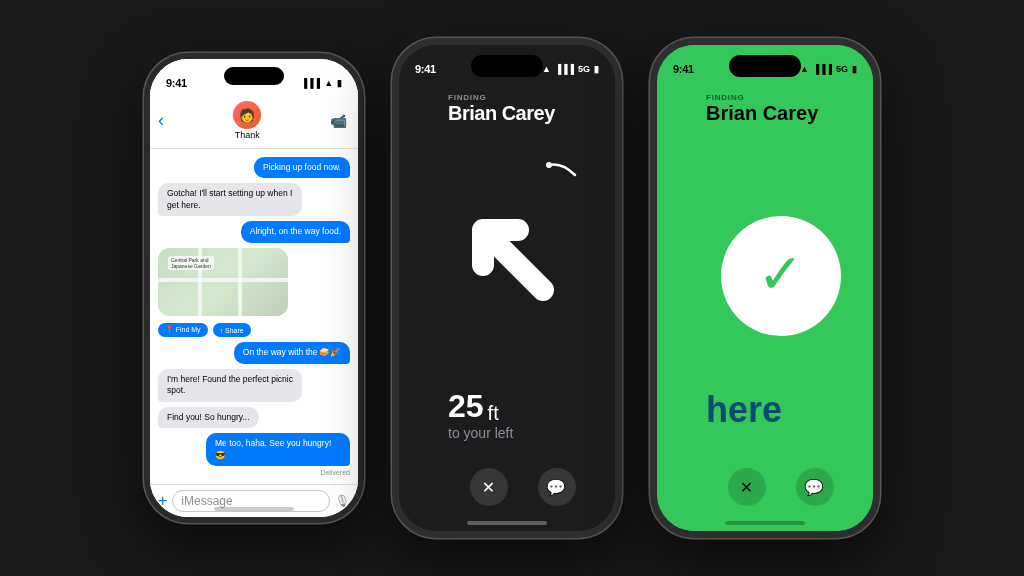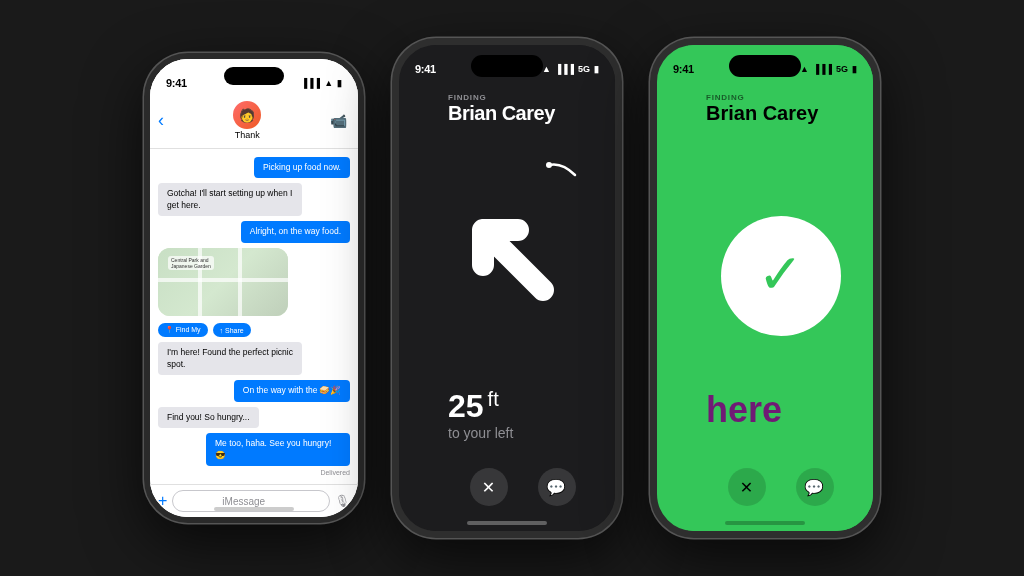--- a/index.html
+++ b/index.html
@@ -145,21 +145,21 @@
       padding: 8px 8px;
       display: flex;
       flex-direction: column;
       gap: 5px;
       font-size: 8.5px;
     }
 
     .bubble {
       max-width: 75%;
       padding: 5px 9px;
-      border-radius: 4px;
+      border-radius: 10px;
       line-height: 1.35;
       word-break: break-word;
     }
     .bubble-out {
       background: #007aff;
       color: #fff;
       align-self: flex-end;
       border-bottom-right-radius: 4px;
     }
     .bubble-in {
@@ -304,21 +304,21 @@
       left: 18px;
     }
 
     
     .here-text {
       position: absolute;
       bottom: 100px;
       left: 18px;
       font-size: 36px;
       font-weight: 600;
-      color: #701a75;
+      color: #0c4a6e;
     }
 
     
     .check-circle {
       position: absolute;
       top: 50%;
       left: 50%;
       transform: translate(-50%, -60%);
       width: 120px;
       height: 120px;
@@ -411,31 +411,31 @@
           <div class="map-road-v" style="left:80px;top:0;bottom:0;"></div>
           <div style="position:absolute;top:8px;left:10px;font-size:5px;color:#333;background:rgba(255,255,255,0.7);padding:1px 3px;border-radius:3px;">Central Park and<br>Japanese Garden</div>
 
         </div>
       </div>
       <div class="map-buttons">
         <div class="map-btn">📍 Find My</div>
         <div class="map-btn">↑ Share</div>
       </div>
 
+      <div class="bubble bubble-out">On the way with the 🥪🎉</div>
       <div class="bubble bubble-in">I'm here! Found the perfect picnic spot.</div>
-      <div class="bubble bubble-out">On the way with the 🥪🎉</div>
       <div class="bubble bubble-in">Find you! So hungry...</div>
       <div class="bubble bubble-out">Me too, haha. See you hungry! 😎</div>
       <div class="delivered-label">Delivered</div>
     </div>
 
     <div class="imessage-input-bar">
       <span class="input-plus">+</span>
       <div class="input-field">
-        <span style="color:#8e8e93;font-size:10px;margin-left:41px;">iMessage</span>
+        <span style="color:#8e8e93;font-size:12px;">iMessage</span>
       </div>
       <span class="input-mic">🎙</span>
     </div>
   </div>
 
   <div class="home-indicator home-indicator-light"></div>
 </div>
 
 <div class="phone phone-center">
   <div class="dynamic-island"></div>
@@ -462,21 +462,21 @@
         <path d="M90 100 L30 40 M30 40 L30 75 M30 40 L65 40" stroke="white" stroke-width="22" stroke-linecap="round" stroke-linejoin="round"></path>
       </svg>
     </div>
 
     <svg style="position:absolute;top:115px;right:35px;width:36px;height:36px;" viewBox="0 0 36 36">
       <path d="M5 5 Q18 2 31 15" stroke="white" stroke-width="2.5" fill="none" stroke-linecap="round"></path>
       <circle cx="5" cy="5" r="3" fill="white"></circle>
     </svg>
 
     <div class="distance-text">
-      <div style="display:flex;align-items:flex-start;gap:4px;">
+      <div style="display:flex;align-items:flex-end;gap:4px;">
         <span style="font-size:32px;font-weight:700;color:#fff;">25</span>
         <span style="font-size:20px;font-weight:500;color:#fff;">ft</span>
       </div>
       <div style="font-size:14px;font-weight:400;color:#8e8e93;margin-top:0px;">to your left</div>
     </div>
 
     <div class="bottom-buttons">
       <div class="bottom-btn bottom-btn-dark">
         <span>✕</span>
       </div>

